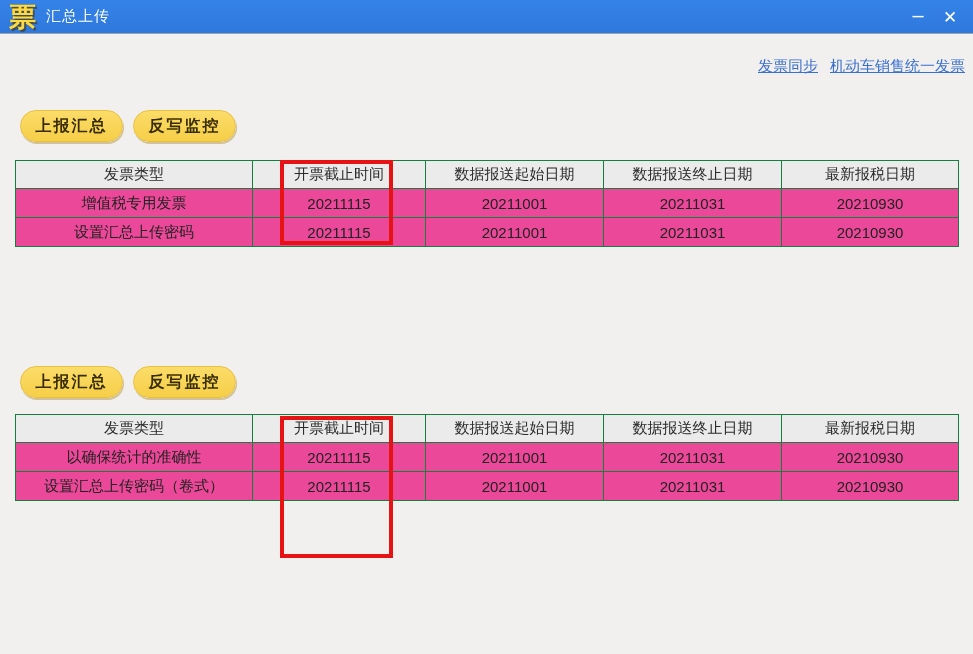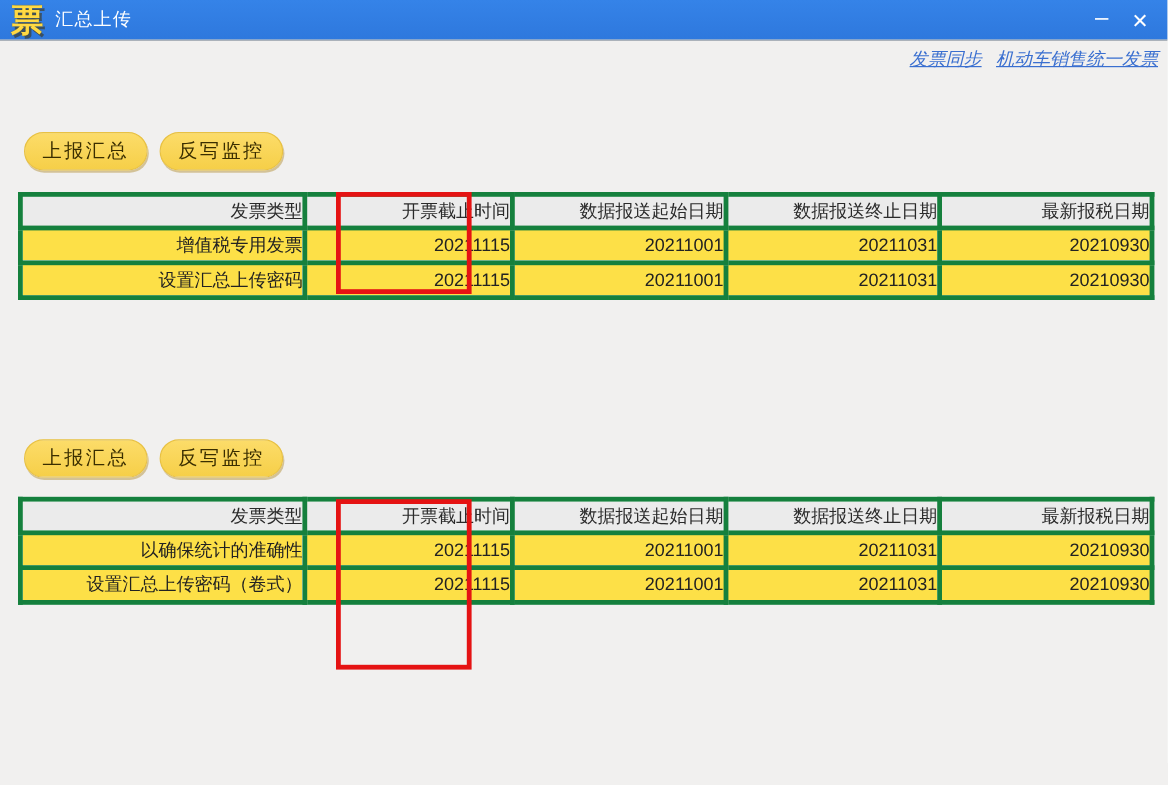--- a/index.html
+++ b/index.html
@@ -39,56 +39,56 @@
   }
   .win-btn.min { font-size: 20px; padding-bottom: 4px; }
 
   
   .note {
     position: absolute; top: 44px; left: 8px; width: 778px;
     font-size: 15px; line-height: 25px; color: #1c1c1c;
     text-indent: 40px;
   }
   .links {
-    position: absolute; top: 40px; right: 8px;
-    display: flex; gap: 12px; white-space: nowrap; font-style: italic;
+    position: absolute; top: 57px; right: 8px;
+    display: flex; gap: 12px; white-space: nowrap;
   }
   .links a {
     font-size: 15px; color: #3a6fd0; text-decoration: underline; cursor: pointer;
   }
 
   
   .btn-row { position: absolute; left: 20px; display: flex; gap: 10px; }
   .btn-row.row1 { top: 110px; }
   .btn-row.row2 { top: 366px; }
   .ybtn {
     min-width: 103px; height: 32px; padding: 0 14px;
     background: linear-gradient(180deg, #fcdc69 0%, #f6cf48 100%);
     border: 1px solid #e8c143; border-radius: 16px;
     box-shadow: 1px 2px 0 rgba(176,138,44,0.45);
     font-family: "Liberation Sans", sans-serif;
-    font-size: 16px; font-weight: normal; color: #3a2e00;
+    font-size: 16px; font-weight: bold; color: #3a2e00;
     letter-spacing: 2px; cursor: pointer;
   }
 
   
   .invoice-table {
     position: absolute; left: 15px; width: 943px;
     border-collapse: collapse; table-layout: fixed;
     background: #fbfbfb;
     font-size: 15px; color: #222222;
   }
   .invoice-table.t1 { top: 160px; }
   .invoice-table.t2 { top: 414px; }
   .invoice-table th, .invoice-table td {
-    border: 4px solid #15803d; text-align: right;
+    border: 1px solid #15803d; text-align: center;
     font-weight: normal; overflow: hidden; white-space: nowrap;
   }
   .invoice-table th { height: 28px; background: #ebebeb; color: #2a2a2a; }
-  .invoice-table td { height: 29px; background: #fde047; }
+  .invoice-table td { height: 29px; background: #ec4899; }
 
   
   .red-box {
     position: absolute; left: 280px; width: 113px;
     border: 4px solid #e51313; pointer-events: none;
   }
   .red-box.b1 { top: 160px; height: 85px; }
   .red-box.b2 { top: 416px; height: 142px; }
 </style>
 </head>

